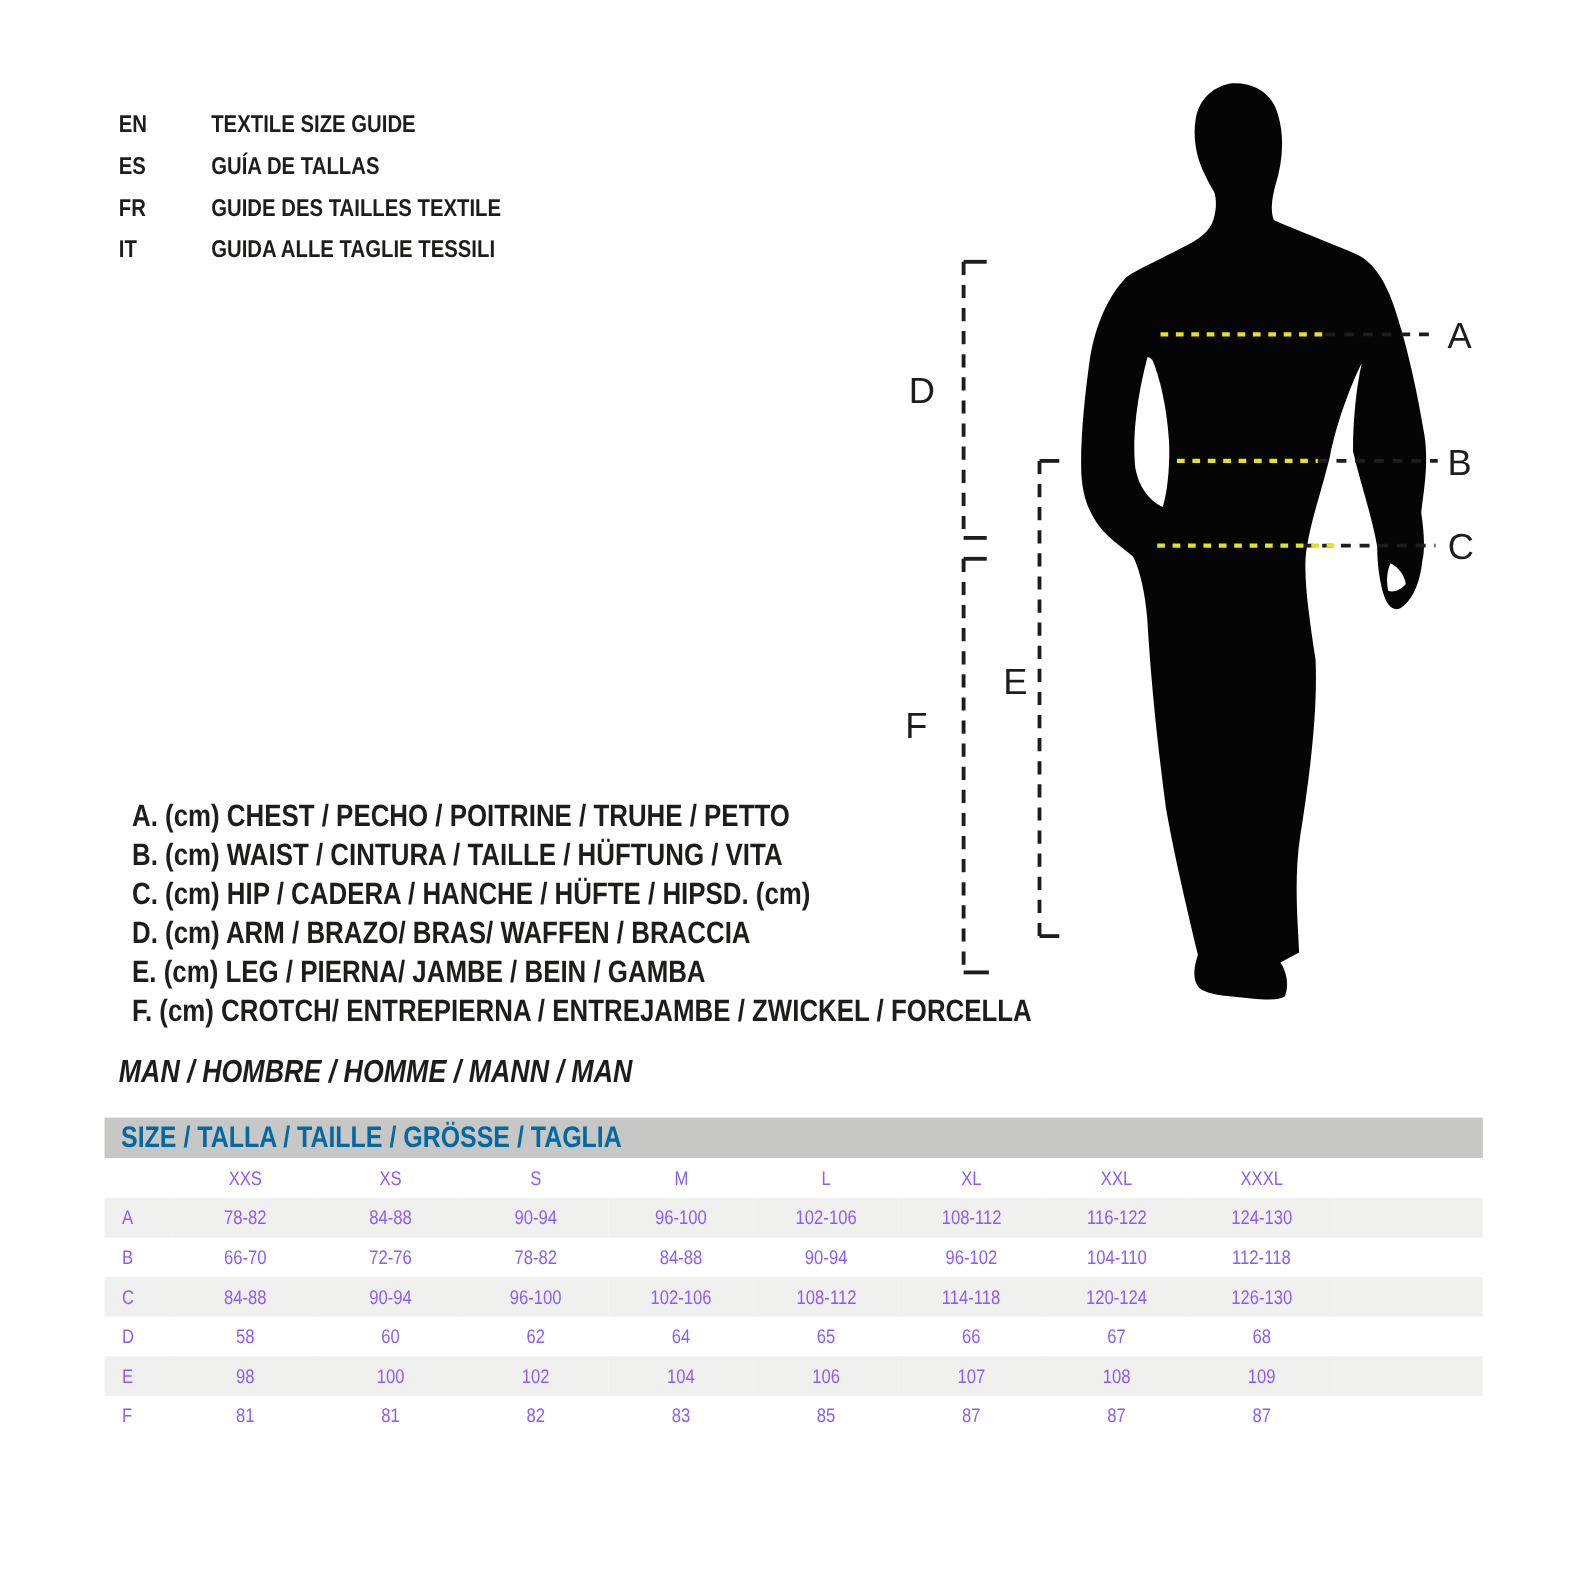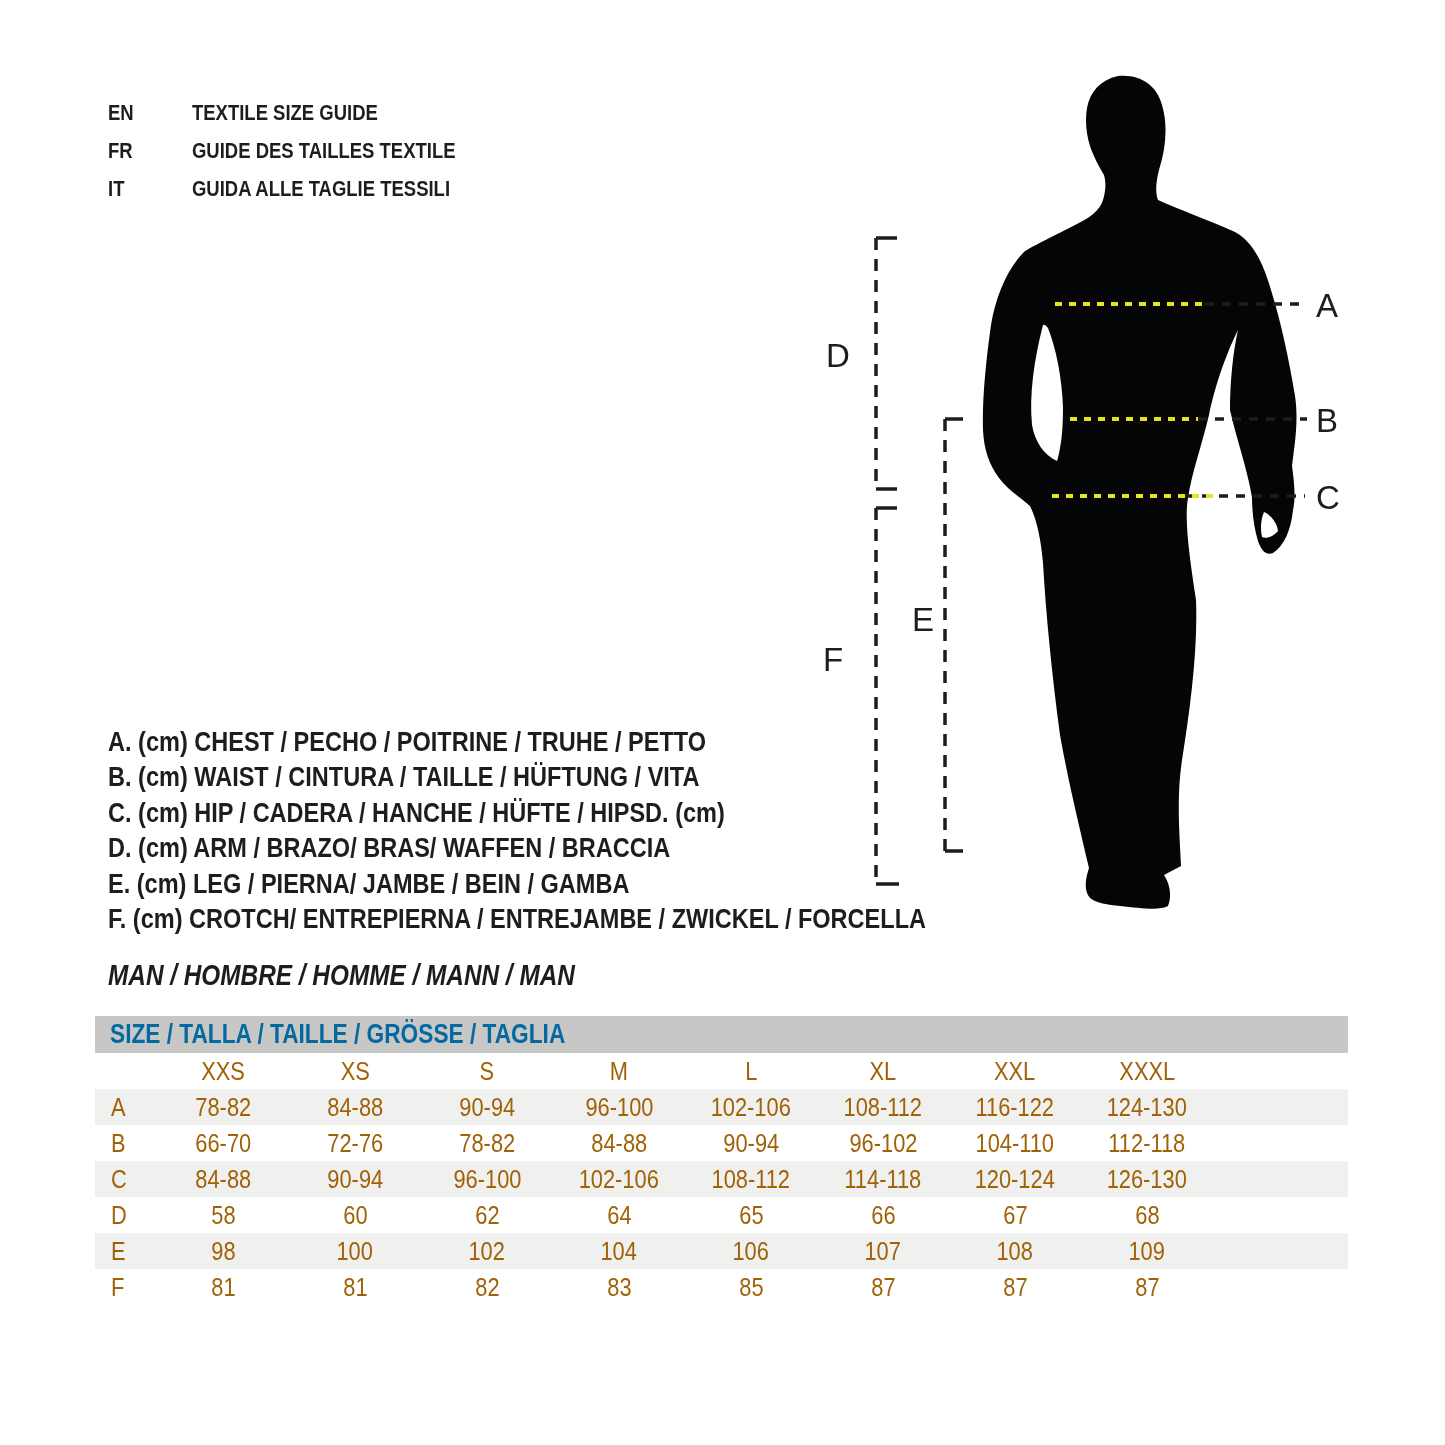--- a/index.html
+++ b/index.html
@@ -10,51 +10,55 @@
   }
   
   .cnd  { display:inline-block; transform:scaleX(.84); transform-origin:0 50%; white-space:nowrap; }
   .cndc { display:inline-block; transform:scaleX(.84); transform-origin:50% 50%; white-space:nowrap; }
 
   .lang-list { position:absolute; left:108px; top:94px; font-size:22px; font-weight:700; }
   .lang-row  { display:flex; height:38px; align-items:center; }
   .lang-code { width:84px; }
 
   .legend { position:absolute; left:108px; top:724px; font-size:28px; font-weight:700; }
-  .legend-row { height:35.5px; display:flex; align-items:center; }
+  .legend-row { height:35.5px; display:flex; align-items:center;margin-left:12px; }
 
   .category-line { position:absolute; left:108px; top:959px; font-size:29px; font-weight:700;font-style:italic; }
 
   .size-table-wrap { position:absolute; left:95px; top:1016px; width:1253px; }
   .size-bar {
     height:37px; background:#c7c7c6; color:#0369a1;
     font-size:27px; font-weight:700;
     display:flex; align-items:center; padding-left:15px; box-sizing:border-box;
   }
   table.size-table {
     width:100%; border-collapse:collapse; table-layout:fixed;
-    font-size:26px; color:#a16207; font-weight:400;
+    font-size:18px; color:#8b5cf6; font-weight:400;
   }
   .size-table th, .size-table td {
     height:36px; padding:0; text-align:center; font-weight:400; vertical-align:middle;
   }
   .size-table .rowlabel { text-align:left; padding-left:16px; }
   .size-table thead tr { background:#ffffff; }
   .size-table tbody tr:nth-child(odd) { background:#f0f0ef; }
 
   .figure-svg { position:absolute; left:0; top:0; width:1445px; height:1445px; }
   .figure-svg text { font-family:"Liberation Sans", sans-serif; font-size:33px; fill:#1d1d1b; }
 </style>
 </head>
 <body>
 
 <div class="lang-list">
   <div class="lang-row">
     <span class="lang-code"><span class="cnd">EN</span></span>
     <span class="cnd">TEXTILE SIZE GUIDE</span>
+  </div>
+  <div class="lang-row">
+    <span class="lang-code"><span class="cnd">ES</span></span>
+    <span class="cnd">GUÍA DE TALLAS</span>
   </div>
   <div class="lang-row">
     <span class="lang-code"><span class="cnd">FR</span></span>
     <span class="cnd">GUIDE DES TAILLES TEXTILE</span>
   </div>
   <div class="lang-row">
     <span class="lang-code"><span class="cnd">IT</span></span>
     <span class="cnd">GUIDA ALLE TAGLIE TESSILI</span>
   </div>
 </div>

